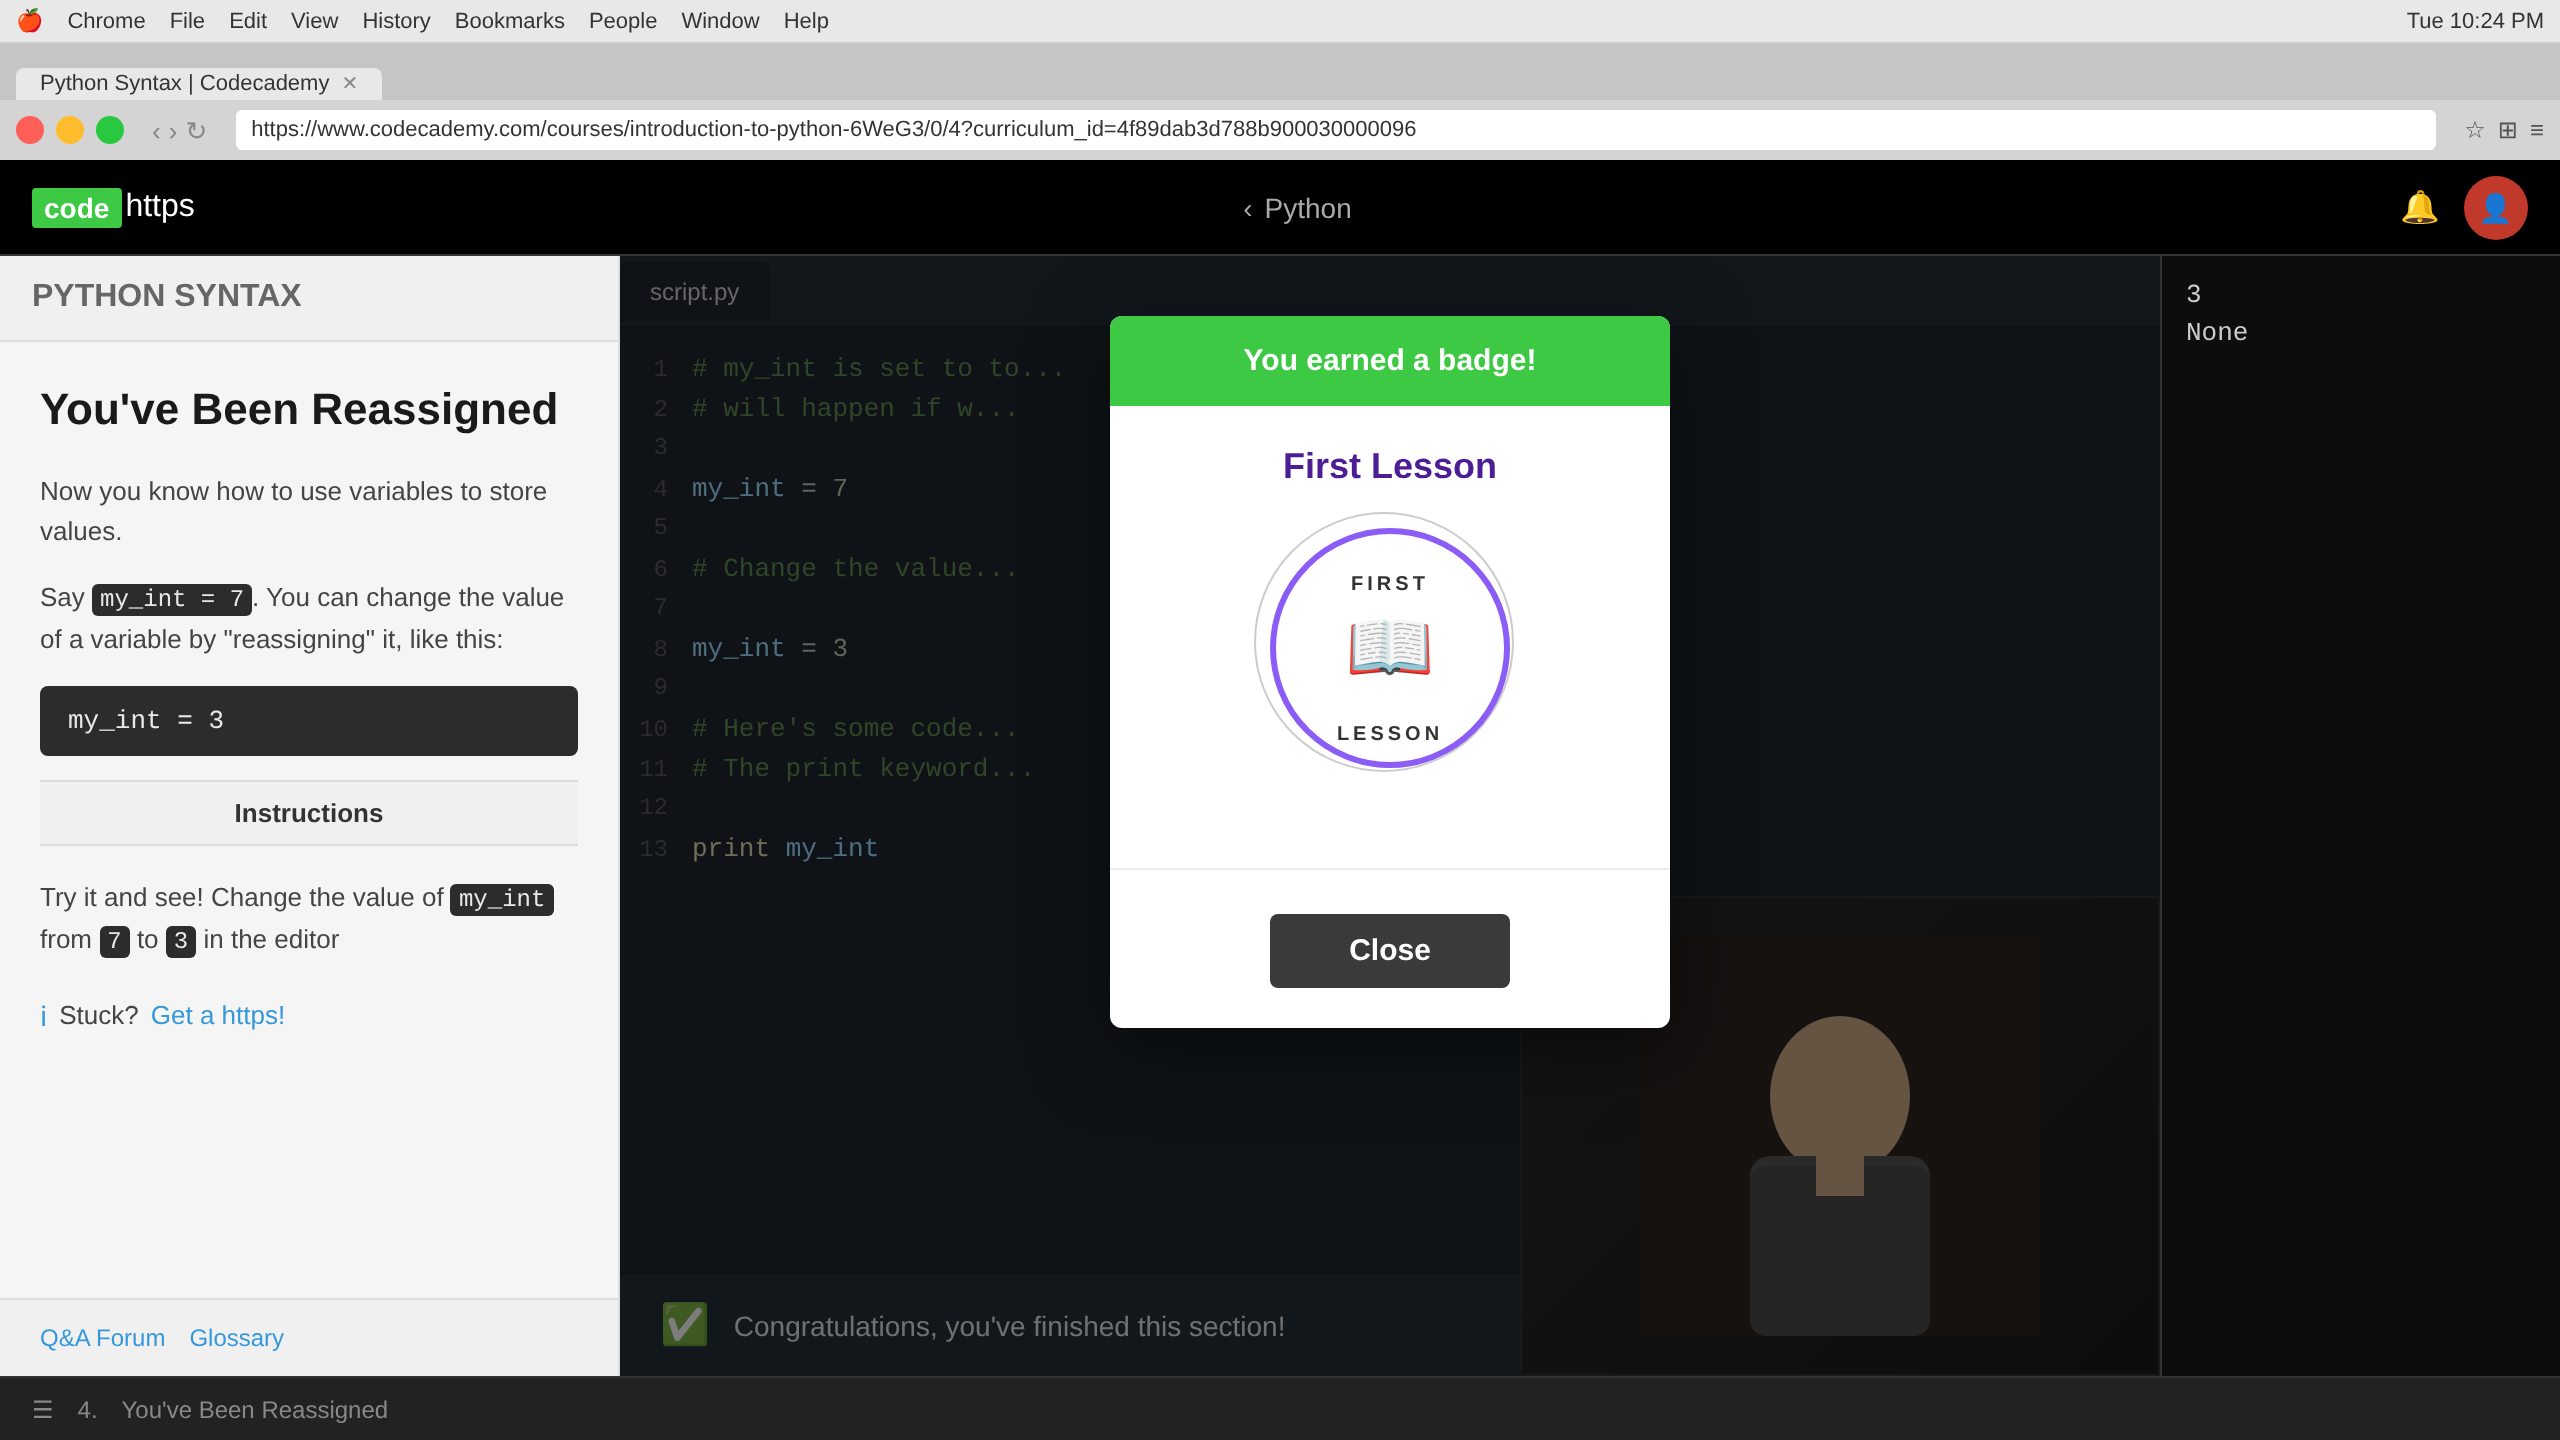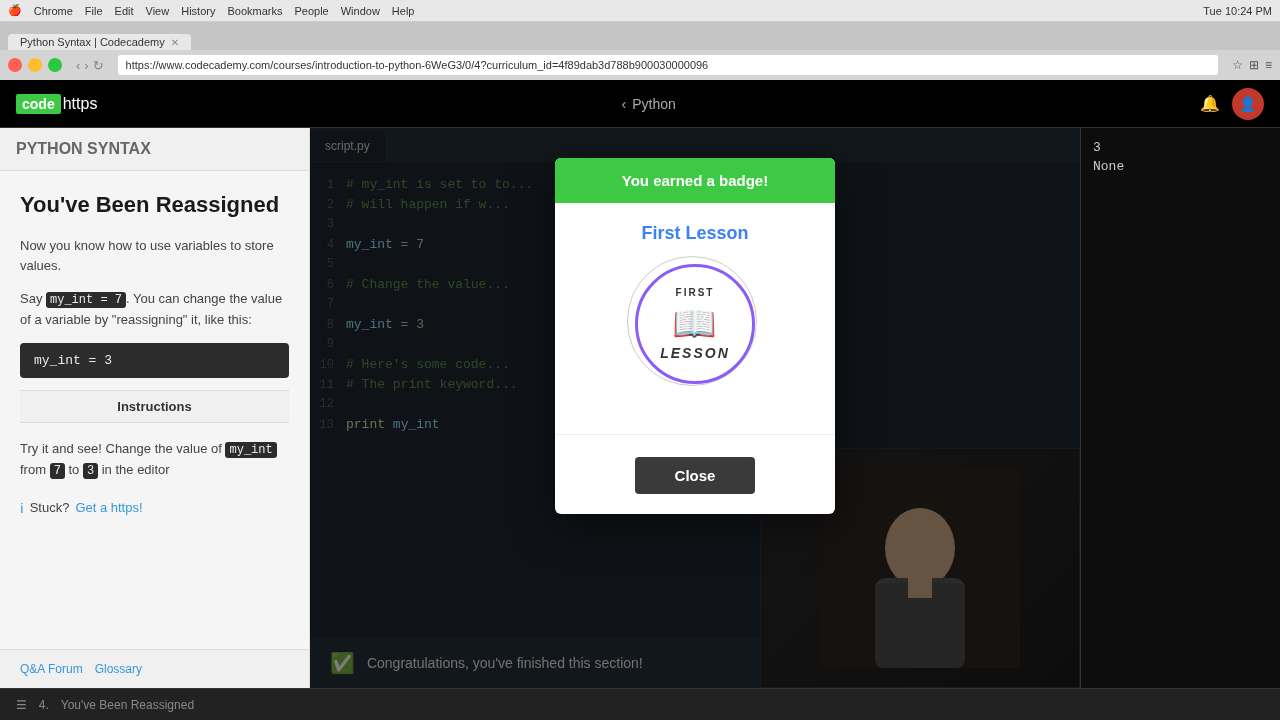--- a/index.html
+++ b/index.html
@@ -412,21 +412,21 @@
       font-size: 15px;
       font-weight: 600;
     }
     .modal-body {
       padding: 20px;
       text-align: center;
     }
     .modal-title {
       font-size: 18px;
       font-weight: bold;
-      color: #3b82f6;
+      color: #4c1d95;
       margin-bottom: 20px;
     }
     .badge-circle {
       width: 120px;
       height: 120px;
       border-radius: 50%;
       border: 3px solid #8b5cf6;
       margin: 0 auto 20px;
       display: flex;
       flex-direction: column;
@@ -437,27 +437,26 @@
     }
     .badge-text-top {
       font-size: 10px;
       font-weight: bold;
       letter-spacing: 2px;
       color: #333;
       position: absolute;
       top: 20px;
     }
     .badge-text-bottom {
-      font-size: 14px;
+      font-size: 10px;
       font-weight: bold;
       letter-spacing: 2px;
       color: #333;
       position: absolute;
-      bottom: 20px;
-      font-style: italic;
+      bottom: 8px;
     }
     .badge-icon {
       font-size: 36px;
       color: #333;
     }
     .badge-outer-ring {
       position: absolute;
       width: 130px;
       height: 130px;
       border-radius: 50%;

